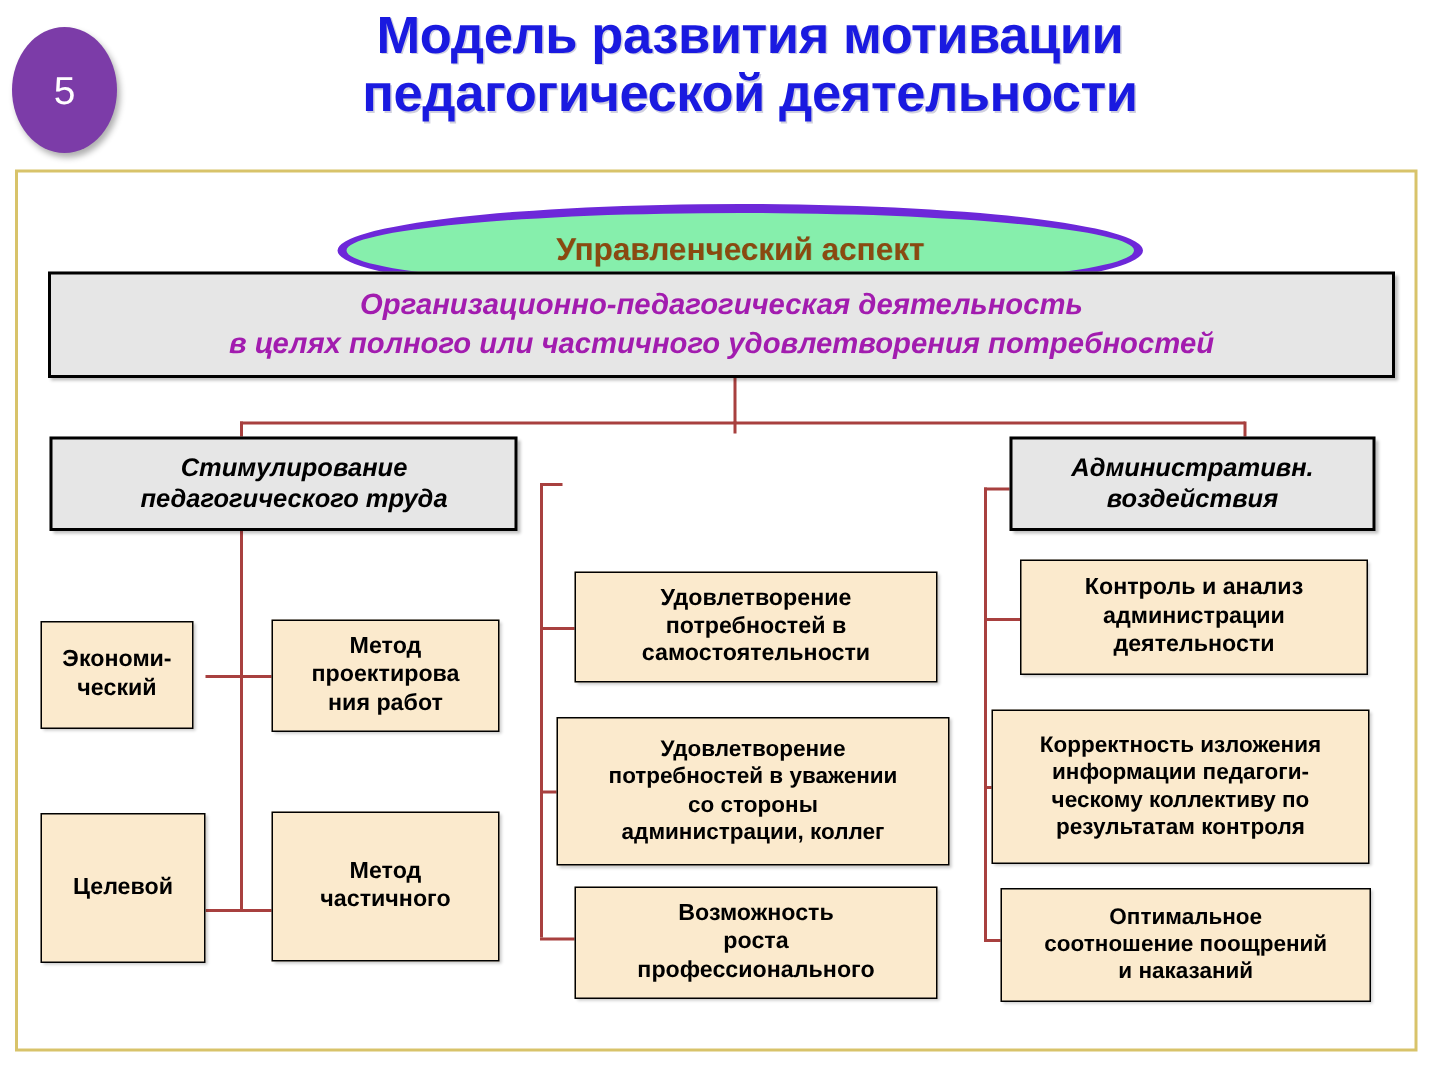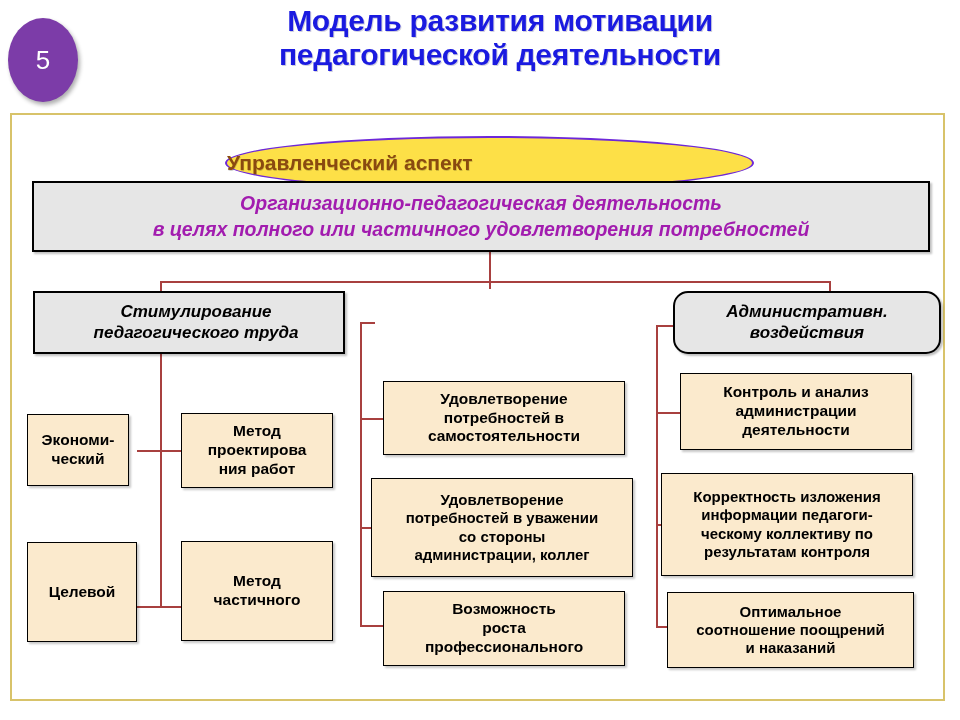--- a/index.html
+++ b/index.html
@@ -39,21 +39,21 @@
     font-family: "Liberation Sans", sans-serif;
     line-height: 1;
   }
   .slide-title {
     position: absolute;
     left: 55px;
     top: 4px;
     width: 890px;
     text-align: center;
     color: #1a1ae0;
-    font-size: 30px;
+    font-size: 35px;
     font-weight: bold;
     line-height: 1.12;
     letter-spacing: -0.3px;
     font-family: "Liberation Sans", sans-serif;
     text-shadow: 1px 1px 0 rgba(120,120,160,0.35);
   }
   .slide-title .t2 { display:block; }
 
   
   .frame {
@@ -67,25 +67,26 @@
     box-sizing: border-box;
   }
 
   
   .ellipse {
     position: absolute;
     left: 225px;
     top: 136px;
     width: 525px;
     height: 50px;
-    border: 2px solid #6d28d9;
+    border: 6px solid #6d28d9;
     border-radius: 50%;
-    background: #fde047;
+    background: #86efac;
     display: flex;
     align-items: center;
+    justify-content: center;
   }
   .ellipse-label {
     color: #8a4a10;
     font-size: 21px;
     font-weight: bold;
     font-family: "Liberation Sans", sans-serif;
     text-shadow: 0.5px 0.5px 0 rgba(0,0,0,0.18);
   }
 
   
@@ -130,21 +131,21 @@
     font-size: 17px;
     font-style: italic;
     font-weight: bold;
     line-height: 1.22;
     font-family: "Liberation Sans", sans-serif;
   }
   .lvl2-text span { display:block; }
 
   .box-stim  { left: 33px;  top: 291px; width: 312px; height: 63px; padding-left: 14px; }
   .box-obesp { left: 374px; top: 288px; width: 271px; height: 78px; }
-  .box-admin { left: 673px; top: 291px; width: 268px; height: 63px; border-radius: 15px; }
+  .box-admin { left: 673px; top: 291px; width: 244px; height: 63px; }
 
   
   .leaf-text {
     color: #000000;
     font-size: 15.5px;
     font-weight: bold;
     line-height: 1.22;
     font-family: "Liberation Sans", sans-serif;
   }
   .leaf-text span { display:block; }

